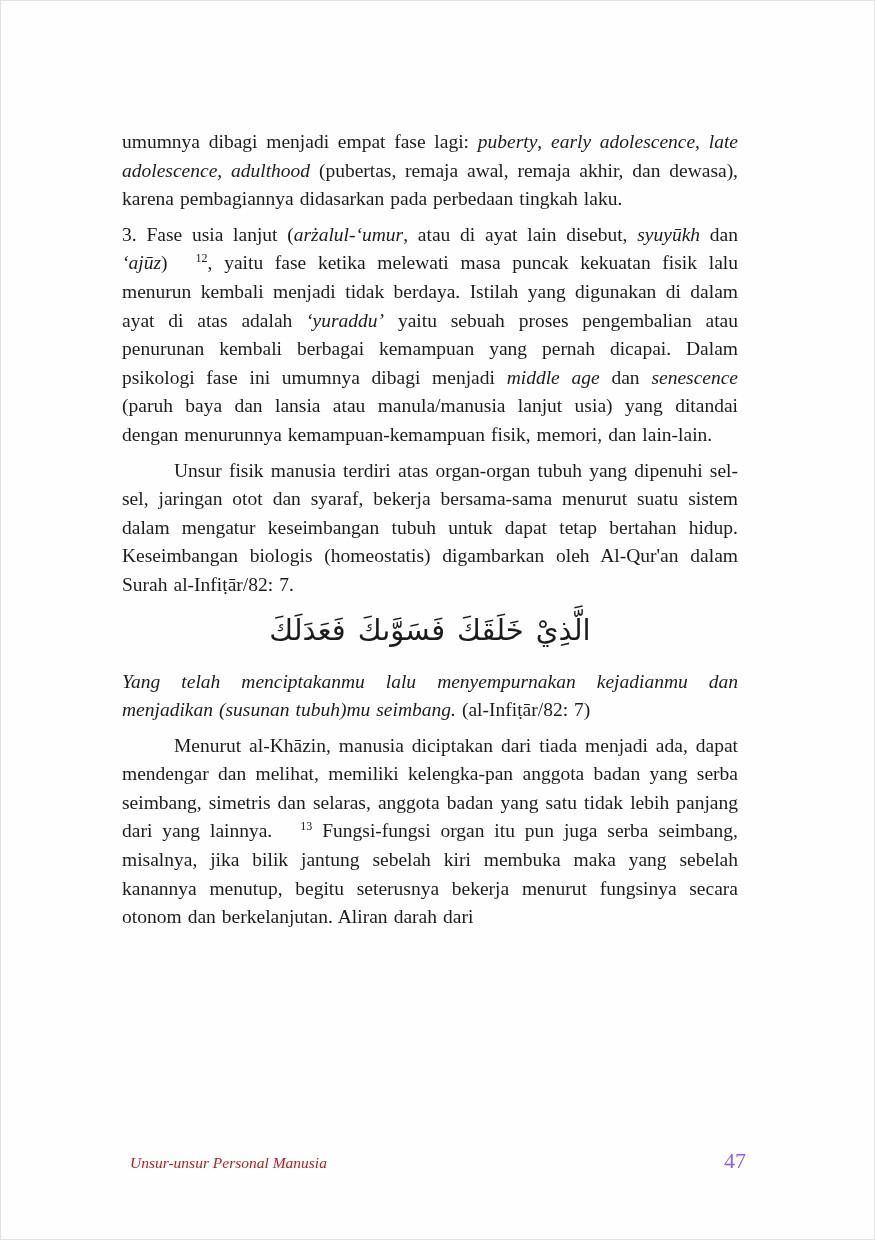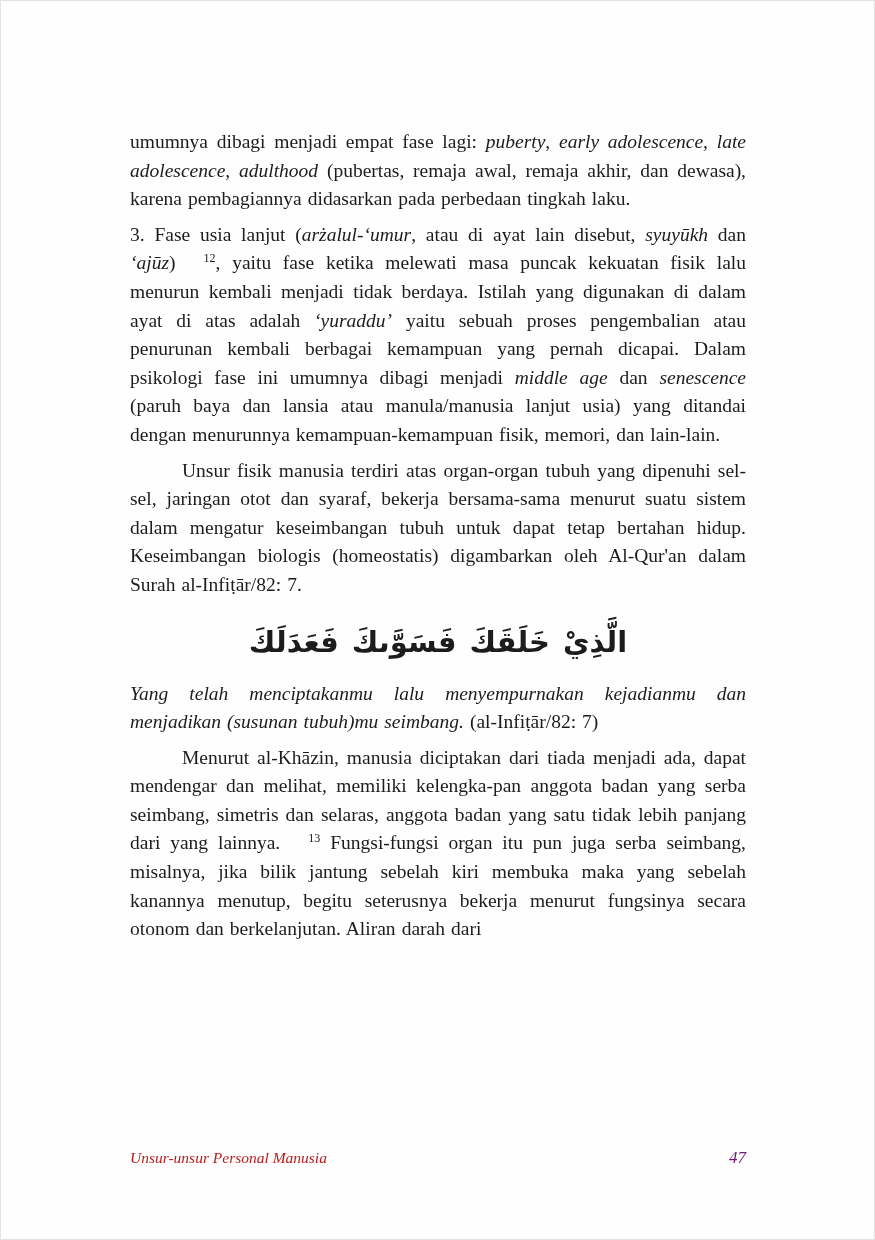--- a/index.html
+++ b/index.html
@@ -12,21 +12,21 @@
     width: 875px;
     height: 1240px;
     background: #fefefe;
     box-shadow: inset 0 0 0 1px #e2e2e0;
     font-family: "Liberation Serif", "DejaVu Serif", serif;
     color: #1d1c1a;
     overflow: hidden;
   }
   .text-block {
     position: absolute;
-    left: 130px;
+    left: 122px;
     top: 128px;
     width: 616px;
   }
   .block {
     font-size: 19.5px;
     line-height: 28.6px;
     text-align: justify;
     margin: 0 0 7px 0;
     word-spacing: 0.06em;
   }
@@ -39,44 +39,43 @@
   .block sup {
     font-size: 0.62em;
     line-height: 0;
     vertical-align: super;
     margin-left: 28px;
   }
   .block.arabic {
     direction: rtl;
     text-align: center;
     font-family: "DejaVu Sans", sans-serif;
-    font-weight: 700;
+    font-weight: 400;
     font-size: 29px;
     line-height: 44px;
-    margin: 20px 0 16px 0;
+    margin: 8px 0 16px 0;
     word-spacing: 0.1em;
   }
   .page-footer {
     position: absolute;
     left: 130px;
     width: 616px;
     top: 1148px;
     display: flex;
     justify-content: space-between;
     align-items: baseline;
   }
   .footer-title {
     font-style: italic;
     font-size: 15.5px;
     color: #b91c1c;
   }
   .footer-page-number {
-    font-size: 17px;
-    color: #701a75;
-    font-style: italic;
+    font-size: 22px;
+    color: #8b5cf6;
   }
 </style>
 </head>
 <body>
 
 <div class="page">
 
   <main class="text-block">
     <div id="paragraphs">
         <div class="block "><span>umumnya dibagi menjadi empat fase lagi: </span><i>puberty</i><span>, </span><i>early adolescence</i><span>, </span><i>late adolescence</i><span>, </span><i>adulthood</i><span> (pubertas, remaja awal, remaja akhir, dan dewasa), karena pembagiannya didasarkan pada perbedaan tingkah laku.</span></div>

